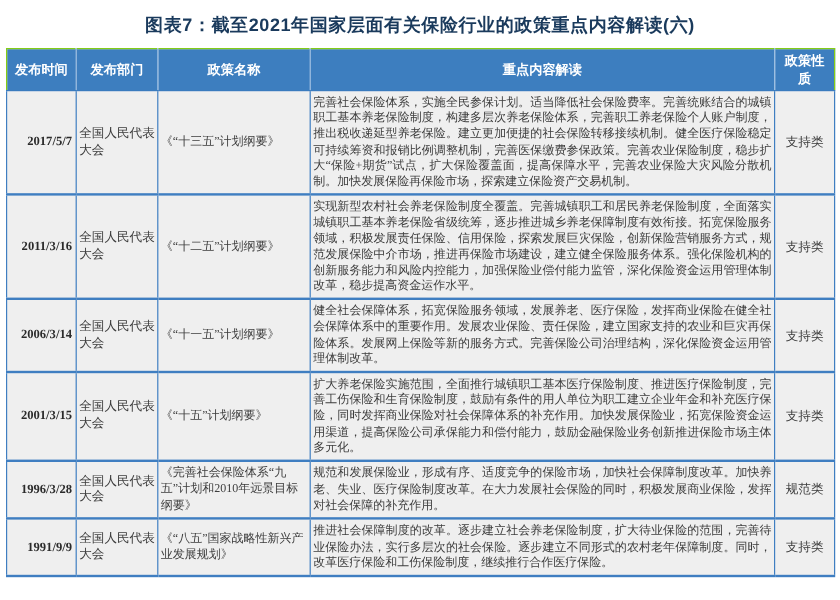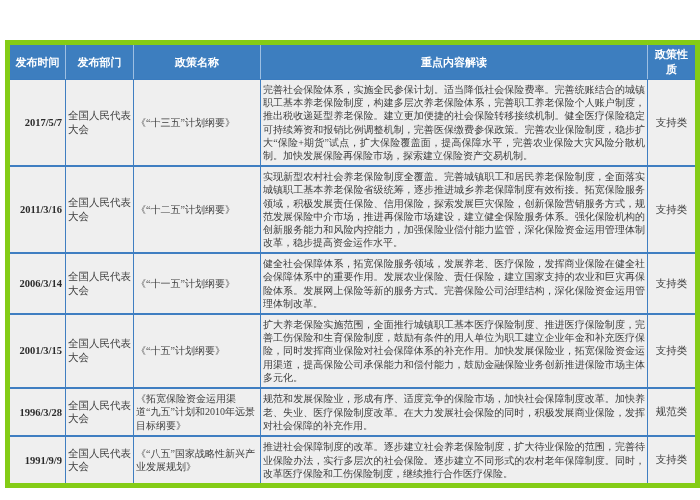--- a/index.html
+++ b/index.html
@@ -2,21 +2,21 @@
 <html><head>
 <meta charset="utf-8">
 <style>
   html,body{margin:0;padding:0;background:#fff;}
   .page{position:relative;width:700px;height:500px;background:#ffffff;overflow:hidden;
         font-family:"Liberation Serif", serif;}
   .title{position:absolute;top:12px;left:0;width:700px;text-align:center;
          font-family:"Liberation Sans", sans-serif;font-weight:bold;
          font-size:15px;color:#1a3a5c;letter-spacing:.5px;}
   table.policy{position:absolute;top:40px;left:5px;width:690px;border-collapse:collapse;
-         table-layout:fixed;border:5px solid #84cc16;}
+         table-layout:fixed;border:1px solid #84cc16;}
   col.c1{width:58px;} col.c2{width:68px;} col.c3{width:127px;} col.c4{width:387px;} col.c5{width:50px;}
   thead th{background:#3d7ebf;color:#ffffff;font-weight:bold;font-size:11px;
          height:22px;padding:2px 3px;text-align:center;border-right:1px solid #9dbfe2;
          border-bottom:1px solid #3a7bbe;}
   thead th:last-child{border-right:none;}
   tbody td{background:#efefef;border:1px solid #3f7ec1;border-bottom-width:2px;
          color:#3d3d3d;vertical-align:middle;padding:3px 2px;}
   td.date{font-size:10.5px;font-weight:bold;text-align:right;white-space:nowrap;padding-right:3px;color:#2b2b2b;}
   td.dept{font-size:10.5px;text-align:left;line-height:1.3;}
   td.policy-name{font-size:10px;text-align:left;line-height:1.35;}
@@ -38,20 +38,21 @@
 </head>
 <body>
 
 <div class="page">
 
   <div class="wm wm1">前瞻产业研究院</div>
   <div class="wm wm2">前瞻产业研究院</div>
   <div class="wm wm3">前瞻产业研究院</div>
   <div class="wm-ring"></div>
 
+  <div class="title">图表7：截至2021年国家层面有关保险行业的政策重点内容解读(六)</div>
 
   <table class="policy">
     <colgroup>
         <col class="c1">
         <col class="c2">
         <col class="c3">
         <col class="c4">
         <col class="c5">
       </colgroup>
     <thead>
@@ -88,21 +89,21 @@
       <tr>
         <td class="date">2001/3/15</td>
         <td class="dept">全国人民代表大会</td>
         <td class="policy-name">《“十五”计划纲要》</td>
         <td class="content">扩大养老保险实施范围，全面推行城镇职工基本医疗保险制度、推进医疗保险制度，完善工伤保险和生育保险制度，鼓励有条件的用人单位为职工建立企业年金和补充医疗保险，同时发挥商业保险对社会保障体系的补充作用。加快发展保险业，拓宽保险资金运用渠道，提高保险公司承保能力和偿付能力，鼓励金融保险业务创新推进保险市场主体多元化。</td>
         <td class="nature">支持类</td>
       </tr>
       <tr>
         <td class="date">1996/3/28</td>
         <td class="dept">全国人民代表大会</td>
-        <td class="policy-name">《拓宽保险资金运用渠道“九五”计划和2010年远景目标纲要》</td>
+        <td class="policy-name">《完善社会保险体系“九五”计划和2010年远景目标纲要》</td>
         <td class="content">规范和发展保险业，形成有序、适度竞争的保险市场，加快社会保障制度改革。加快养老、失业、医疗保险制度改革。在大力发展社会保险的同时，积极发展商业保险，发挥对社会保障的补充作用。</td>
         <td class="nature">规范类</td>
       </tr>
       <tr>
         <td class="date">1991/9/9</td>
         <td class="dept">全国人民代表大会</td>
         <td class="policy-name">《“八五”国家战略性新兴产业发展规划》</td>
         <td class="content">推进社会保障制度的改革。逐步建立社会养老保险制度，扩大待业保险的范围，完善待业保险办法，实行多层次的社会保险。逐步建立不同形式的农村老年保障制度。同时，改革医疗保险和工伤保险制度，继续推行合作医疗保险。</td>
         <td class="nature">支持类</td>
       </tr>

